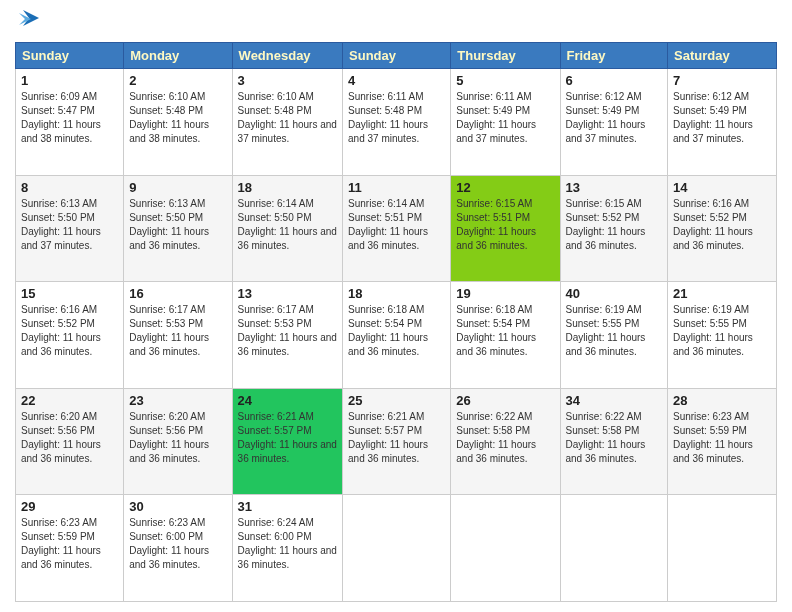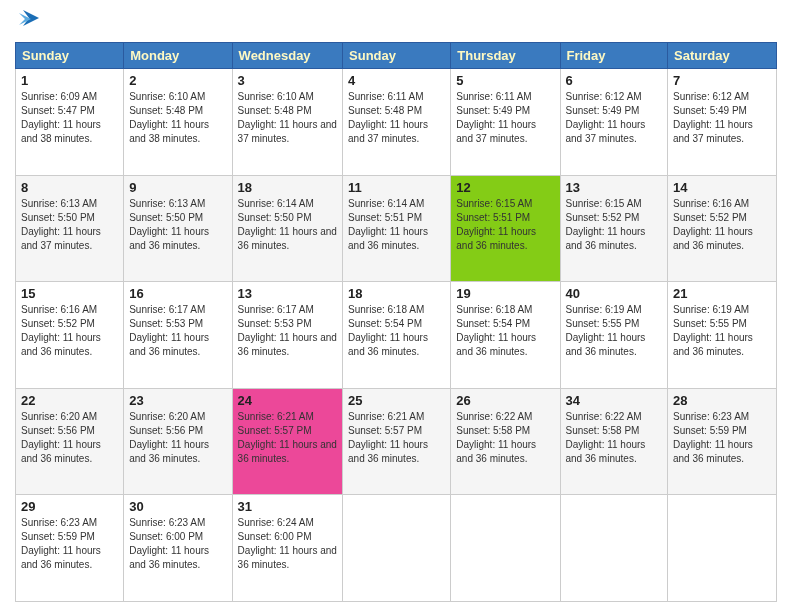--- a/index.html
+++ b/index.html
@@ -205,21 +205,21 @@
         </tr>
         <tr style="background: rgb(245, 245, 245);">
           <td style="background: rgb(245, 245, 245); margin-left: 24px;">
             <span class="day-num">22</span>
             <div class="day-info">Sunrise: 6:20 AM<br>Sunset: 5:56 PM<br>Daylight: 11 hours and 36 minutes.</div>
           </td>
           <td style="background: rgb(245, 245, 245);">
             <span class="day-num">23</span>
             <div class="day-info">Sunrise: 6:20 AM<br>Sunset: 5:56 PM<br>Daylight: 11 hours and 36 minutes.</div>
           </td>
-          <td style="background: #ec4899;">
+          <td style="background: #22c55e;">
             <span class="day-num">24</span>
             <div class="day-info">Sunrise: 6:21 AM<br>Sunset: 5:57 PM<br>Daylight: 11 hours and 36 minutes.</div>
           </td>
           <td style="background: rgb(245, 245, 245);">
             <span class="day-num">25</span>
             <div class="day-info">Sunrise: 6:21 AM<br>Sunset: 5:57 PM<br>Daylight: 11 hours and 36 minutes.</div>
           </td>
           <td style="background: rgb(245, 245, 245);">
             <span class="day-num">26</span>
             <div class="day-info">Sunrise: 6:22 AM<br>Sunset: 5:58 PM<br>Daylight: 11 hours and 36 minutes.</div>

